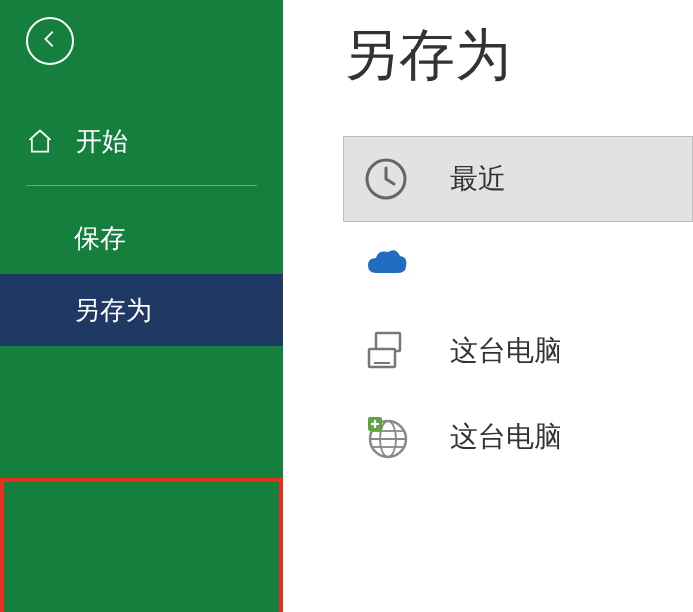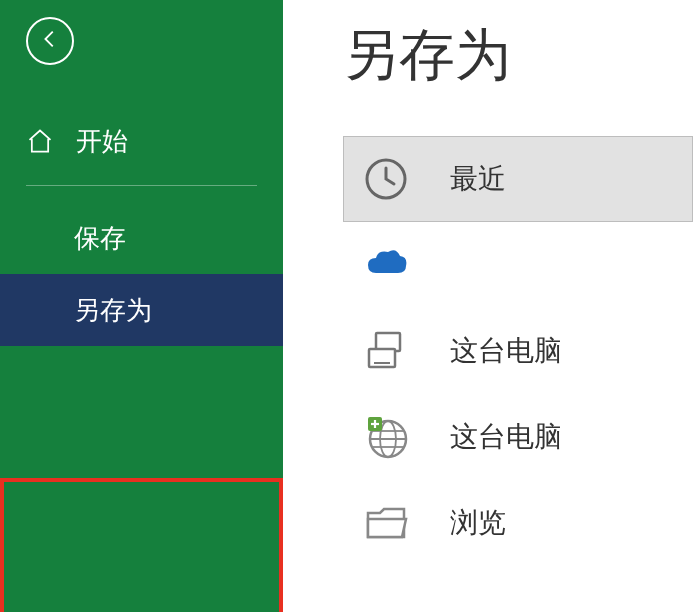--- a/index.html
+++ b/index.html
@@ -166,22 +166,13 @@
         <line x1="11" y1="18" x2="41" y2="18" stroke="#888" stroke-width="1.8"></line>
         <line x1="11" y1="34" x2="41" y2="34" stroke="#888" stroke-width="1.8"></line>
         <rect x="6" y="4" width="14" height="14" rx="2" fill="#5fa33e"></rect>
         <line x1="13" y1="7" x2="13" y2="15" stroke="#fff" stroke-width="2.2"></line>
         <line x1="9" y1="11" x2="17" y2="11" stroke="#fff" stroke-width="2.2"></line>
       </svg>
     </span>
     <span>这台电脑</span>
   </div>
 
-  <div class="loc-item">
-    <span class="loc-icon">
-      <svg viewBox="0 0 48 48">
-          <path d="M6 14 H18 L22 10 H42 V38 H6 Z" fill="none" stroke="#888" stroke-width="2.5"></path>
-          <path d="M6 20 H44 L40 38 H6 Z" fill="#fff" stroke="#888" stroke-width="2.5"></path>
-        </svg>
-    </span>
-    <span>浏览</span>
-  </div>
 </div>
 
 </body></html>

